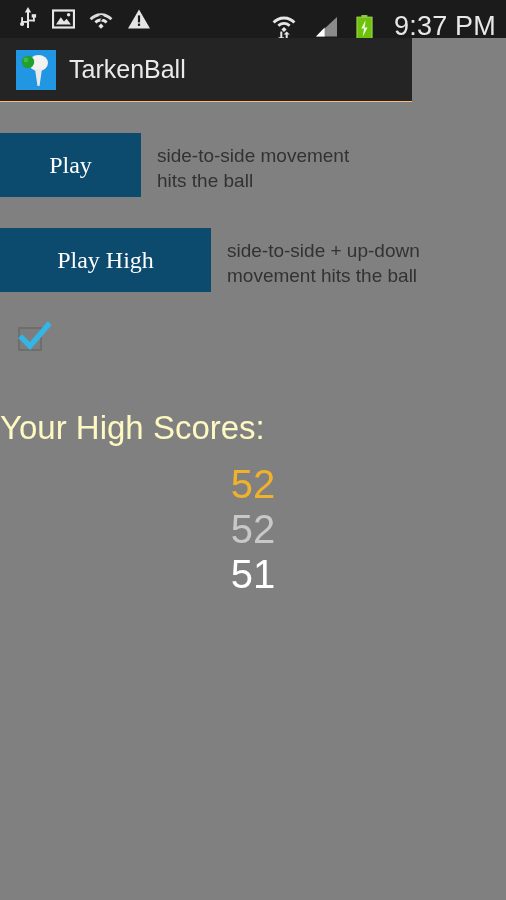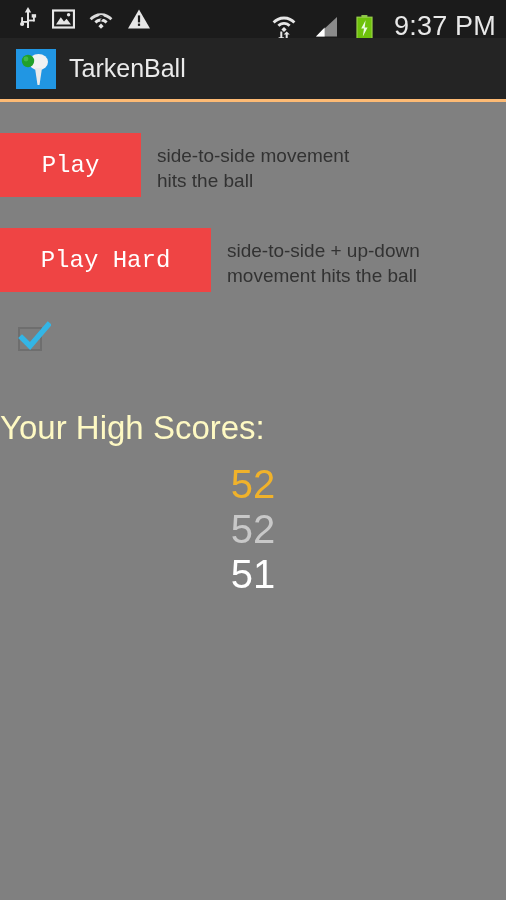--- a/index.html
+++ b/index.html
@@ -57,28 +57,28 @@
     font-family: "Liberation Sans", sans-serif;
     margin-left: 4px;
     position: relative;
     top: -1px;
   }
 
   
   .action-bar {
     position: absolute;
     left: 0; top: 38px;
-    width: 506px;
+    width: 412px;
     height: 64px;
     background: #242424;
     display: flex;
     align-items: center;
     box-sizing: border-box;
     padding-left: 16px;
-    border-bottom: 3px solid #fdba74;
+    border-bottom: 1px solid #fdba74;
   }
   .app-icon {
     width: 40px;
     height: 40px;
     background: #2196e3;
     position: relative;
     flex: 0 0 auto;
     overflow: hidden;
   }
   .app-title {
@@ -100,24 +100,24 @@
   .action-row {
     display: flex;
     align-items: flex-start;
     position: absolute;
     left: 0;
   }
   .row-play { top: 31px; }
   .row-play-hard { top: 126px; }
 
   .btn {
-    background: #ef4444;
+    background: #0c4a6e;
     color: #ffffff;
     border: none;
-    font-family: Liberation Mono, monospace;
+    font-family: Liberation Serif, serif;
     font-size: 24px;
     text-align: center;
     padding: 0;
     display: flex;
     align-items: center;
     justify-content: center;
     cursor: pointer;
   }
   .btn-play {
     width: 141px;
@@ -292,21 +292,21 @@
 
   <div class="content">
 
     <div class="action-row row-play">
       <button class="btn btn-play">Play</button>
       <div class="hint">side-to-side movement
 hits the ball</div>
     </div>
 
     <div class="action-row row-play-hard">
-      <button class="btn btn-play-hard">Play Hard</button>
+      <button class="btn btn-play-hard">Play High</button>
       <div class="hint">side-to-side + up-down
 movement hits the ball</div>
     </div>
 
     <div class="checkbox-row">
       <span class="checkbox-box">
         <svg class="checkbox-check" viewBox="0 0 34 34">
           <path d="M5 18 L13 26 L31 5" fill="none" stroke="#33b5e5" stroke-width="5.4" stroke-linecap="square" stroke-linejoin="miter"></path>
         </svg>
       </span>

